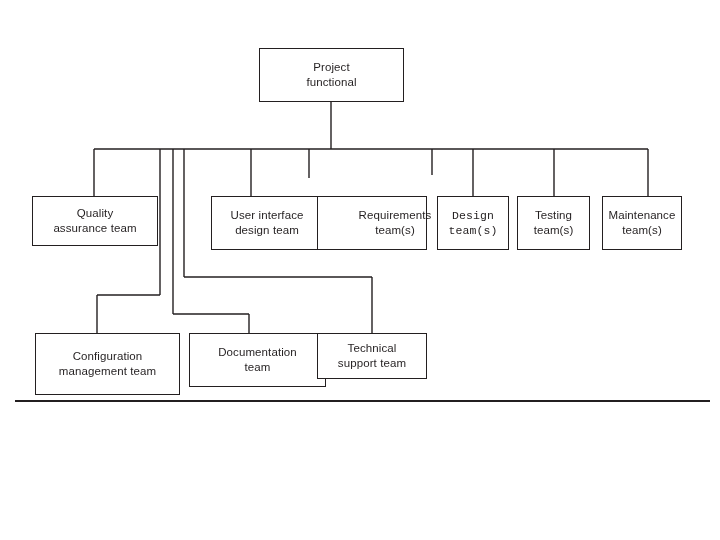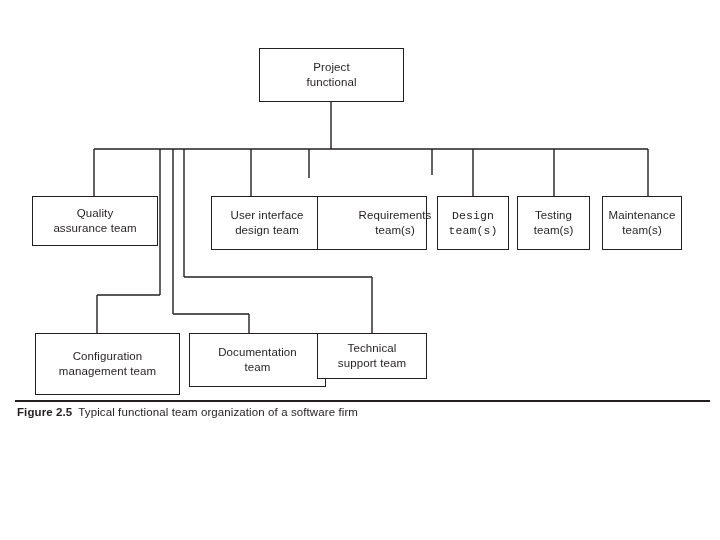--- a/index.html
+++ b/index.html
@@ -123,16 +123,13 @@
         <div class="node-line">Documentation</div>
         <div class="node-line">team</div>
       </div>
       <div class="node" style="left: 305px; top: 333px; width: 110px; height: 46px; border-color: rgb(35, 31, 32); color: rgb(35, 31, 32);">
         <div class="node-line">Technical</div>
         <div class="node-line">support team</div>
       </div>
     </div>
 
   <div class="caption-rule"></div>
-  <div class="caption">
-    <span class="caption-label">Figure 2.5</span><span>Typical functional team organization of a software firm</span>
-  </div>
 </div>
 
 </body></html>

